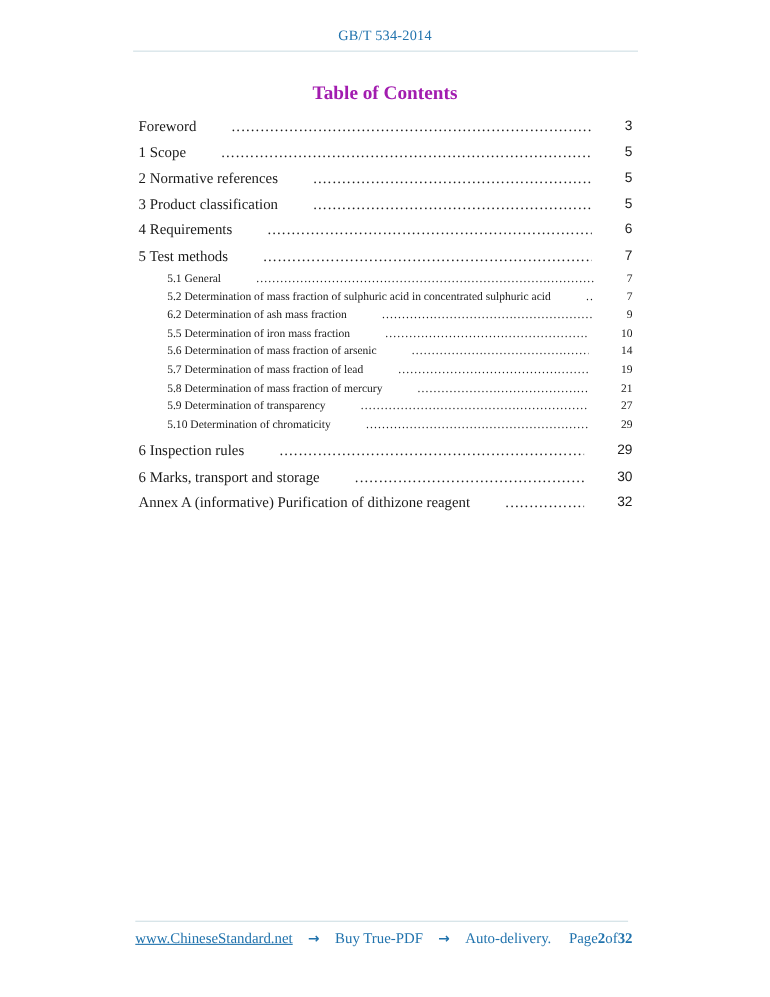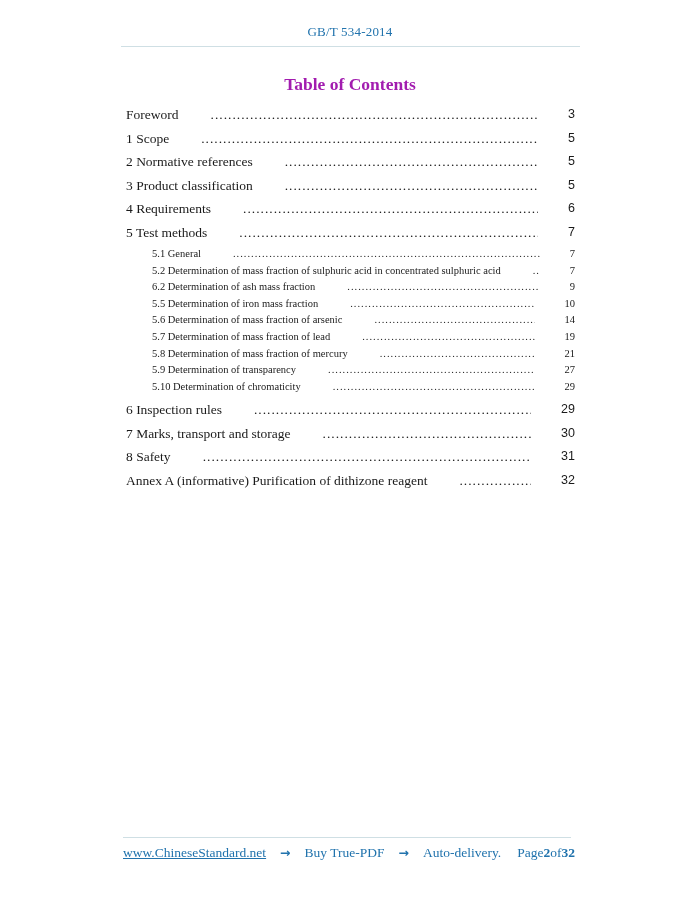--- a/index.html
+++ b/index.html
@@ -158,28 +158,23 @@
       <span class="toc-label">5.10 Determination of chromaticity</span>
       <span class="toc-dots"></span>
       <span class="toc-page">29</span>
     </div>
       <div class="toc-row level-0">
       <span class="toc-label">6 Inspection rules</span>
       <span class="toc-dots"></span>
       <span class="toc-page">29</span>
     </div>
       <div class="toc-row level-0">
-      <span class="toc-label">7 Marks, transport and storage</span>
+      <span class="toc-label">6 Marks, transport and storage</span>
       <span class="toc-dots"></span>
       <span class="toc-page">30</span>
-    </div>
-      <div class="toc-row level-0">
-      <span class="toc-label">8 Safety</span>
-      <span class="toc-dots"></span>
-      <span class="toc-page">31</span>
     </div>
       <div class="toc-row level-0">
       <span class="toc-label">Annex A (informative) Purification of dithizone reagent</span>
       <span class="toc-dots"></span>
       <span class="toc-page">32</span>
     </div>
     </div>
 
   <div class="footer-rule"></div>
 

